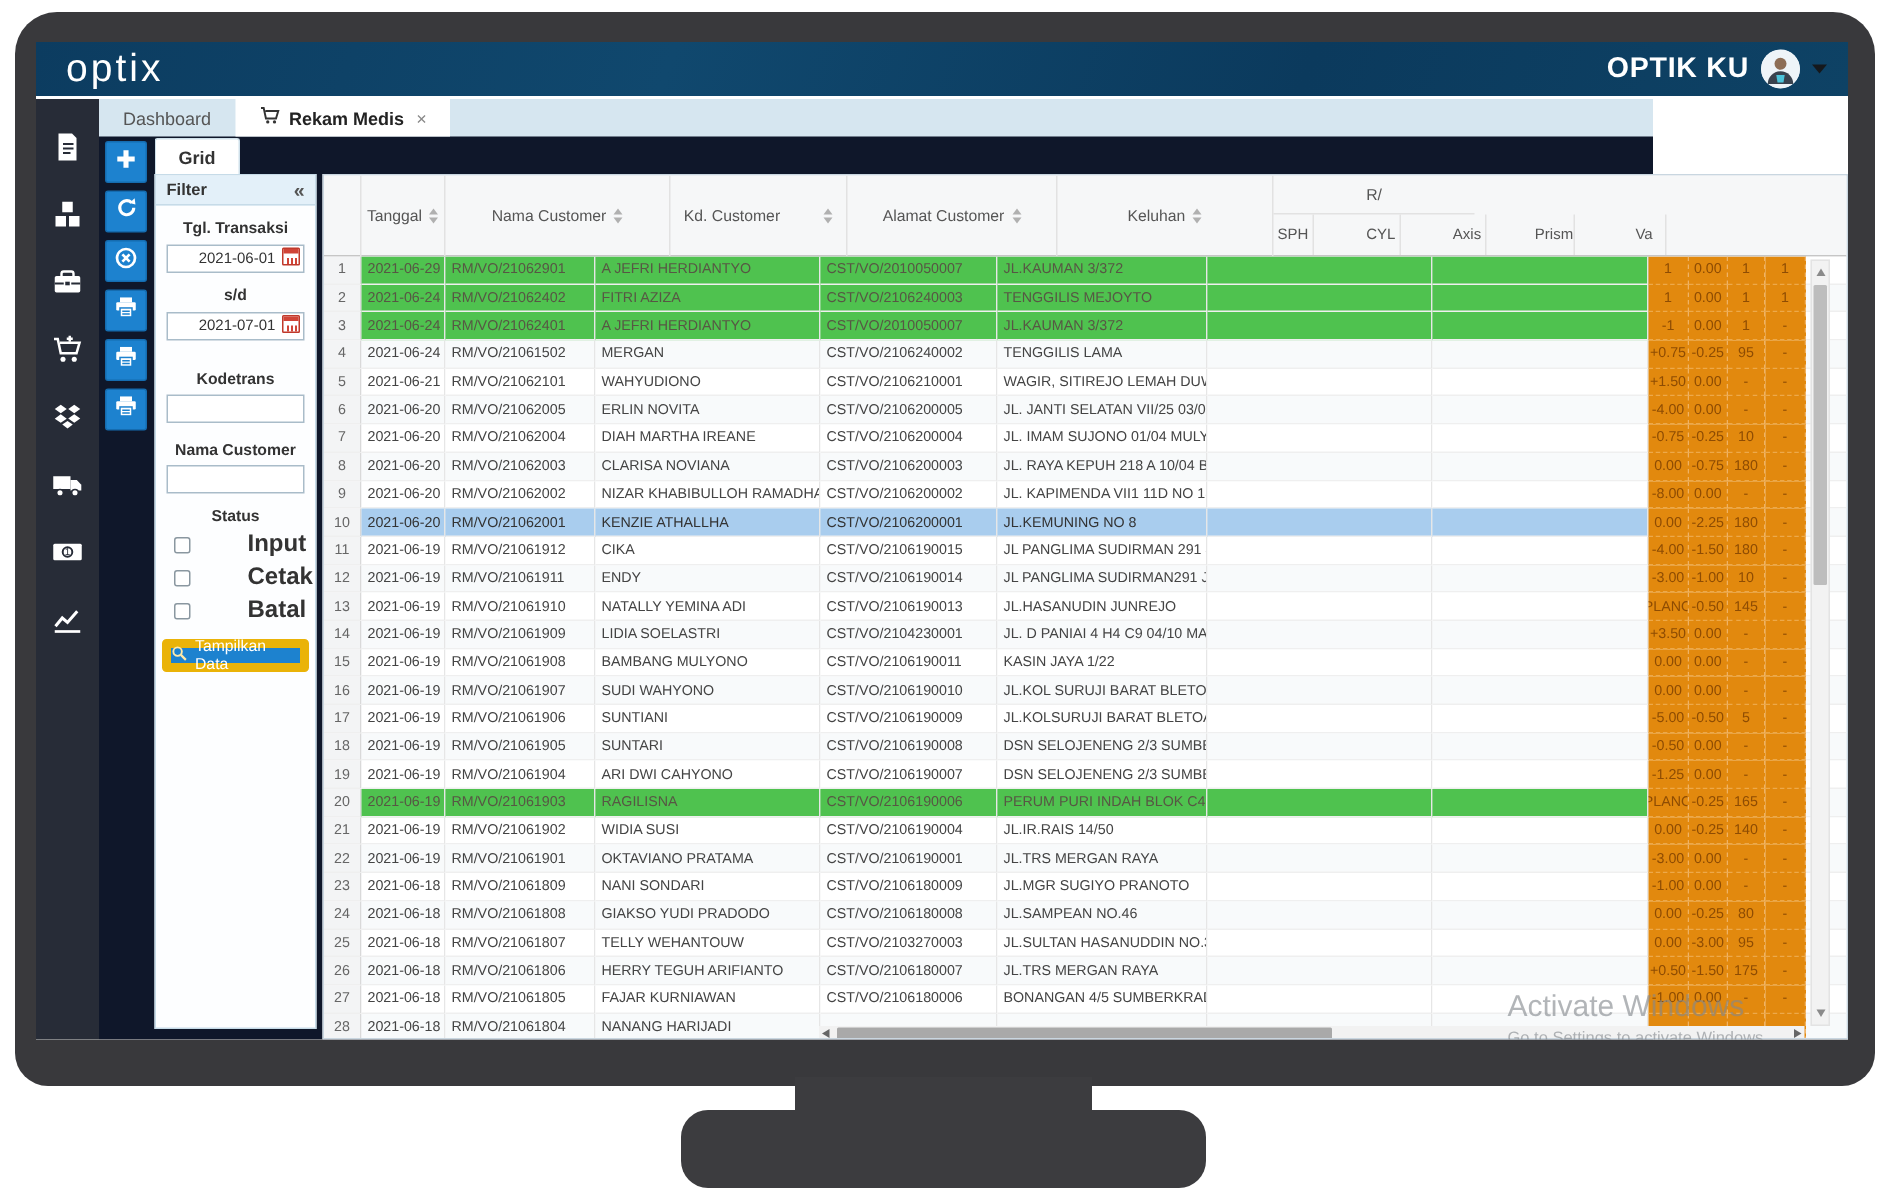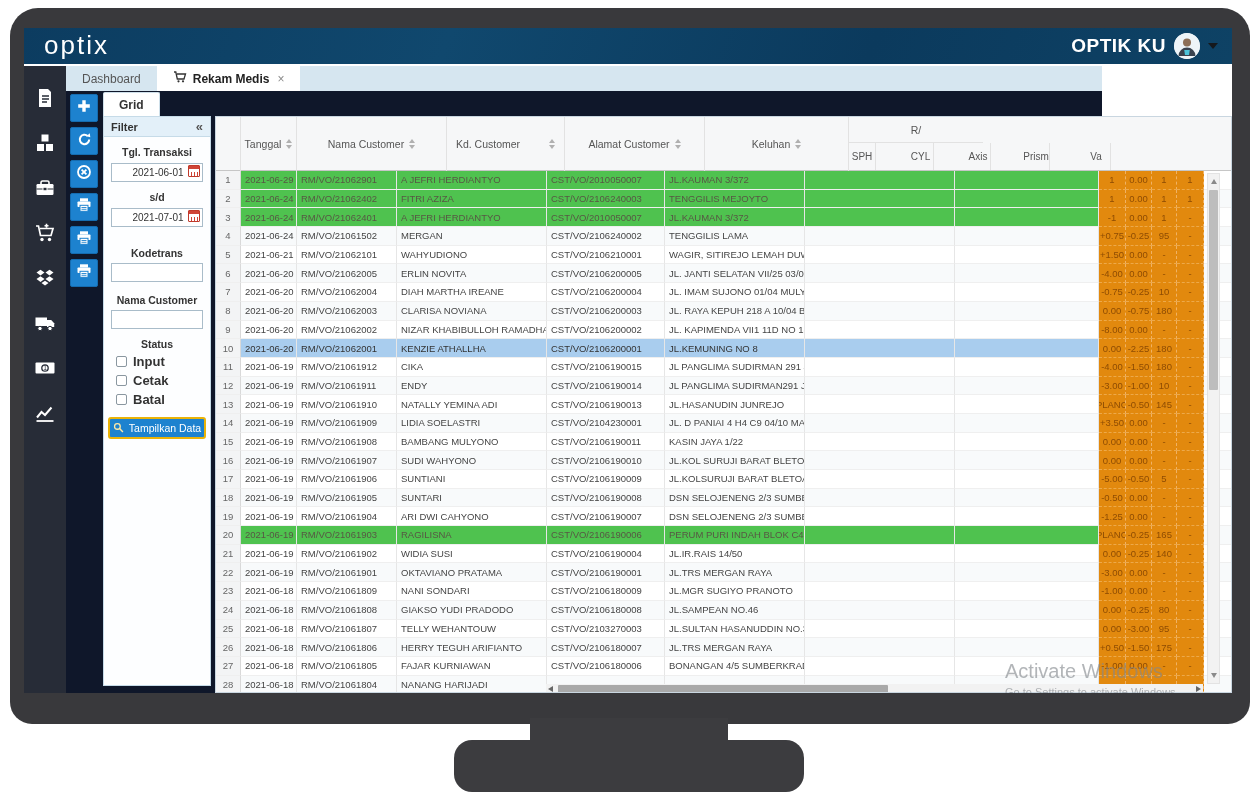--- a/index.html
+++ b/index.html
@@ -56,22 +56,22 @@
   .finput { width:92px; height:19px; border:1px solid #a9bcc9; font-size:10px; color:#333; padding:0 18px;
     font-family:"Liberation Sans",sans-serif; background:#fff;text-align:center; }
   .finput.date { width:92px; padding-right:16px; }
   .date-wrap { position:relative; }
   .cal { position:absolute; right:3px; top:3px; width:12px; height:12px; border:1px solid #c0392b; background:#fff; border-radius:1px; }
   .cal::before { content:""; position:absolute; left:0; top:0; right:0; height:3px; background:#d04437; }
   .cal::after { content:""; position:absolute; left:2px; top:5.5px; width:7px; height:4px;
     background:repeating-linear-gradient(90deg,#d04437 0 1.5px,transparent 1.5px 3px); }
   .cbrow { display:flex; align-items:center; gap:6px; margin:4px 0 0 12px; }
   .cb { width:11px; height:11px; border:1px solid #8a97a0; background:#fff; border-radius:2px; }
-  .cblabel { font-size:13px; font-weight:bold; color:#333; }
-  .show-btn { margin:10px auto 0; width:98px; height:22px; background:#1d82cf; border:2px solid #eab308; border-radius:3px;
+  .cblabel { font-size:16px; font-weight:bold; color:#333;margin-left:32px; }
+  .show-btn { margin:10px auto 0; width:98px; height:22px; background:#1d82cf; border:6px solid #eab308; border-radius:3px;
     color:#fff; font-size:10.5px; display:flex; align-items:center; justify-content:center; gap:5px; cursor:pointer; }
 
   
   .grid { position:absolute; left:149px; top:25px; width:1017px; height:577px; background:#fff; border:1px solid #c9d6e0; overflow:hidden; }
   .ghead { display:flex; height:54px; background:#f6f7f8; border-bottom:1px solid #c6c6c6; color:#555; }
   .th { display:flex; align-items:center; justify-content:center; font-size:10.5px; border-right:1px solid #e2e2e2;
     white-space:nowrap; overflow:hidden; flex-shrink:0; height:54px; }
   .sort { display:inline-block; margin-left:5px; }
   .sort i { display:block; width:0; height:0; border-left:3px solid transparent; border-right:3px solid transparent; }
   .sort .up { border-bottom:4px solid #b0b0b0; margin-bottom:2px; }

